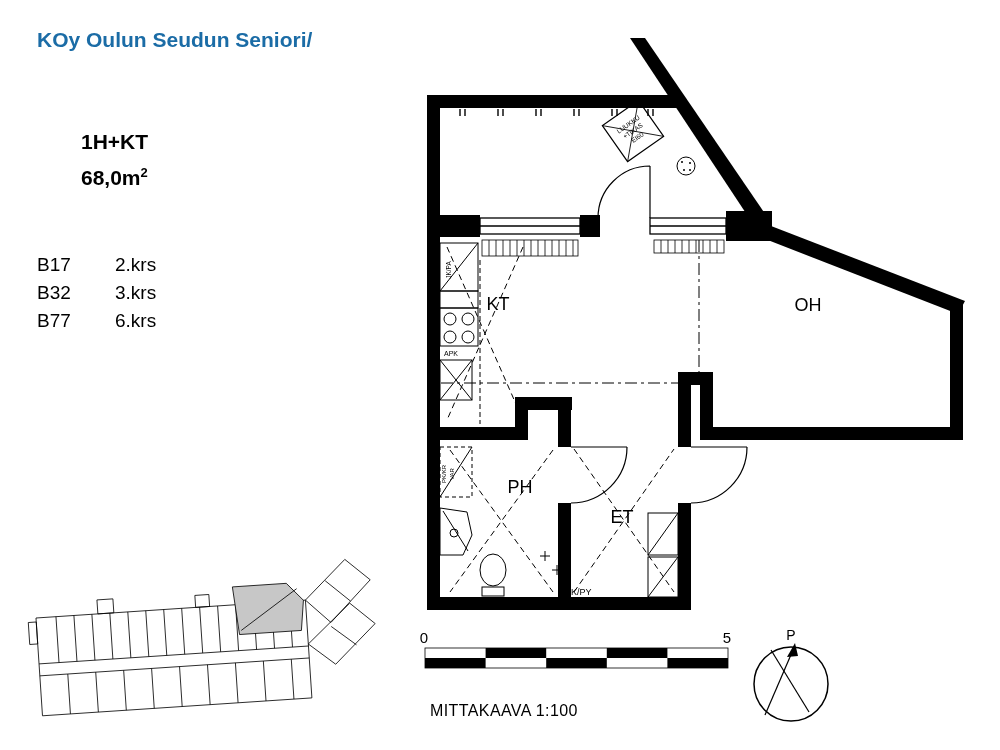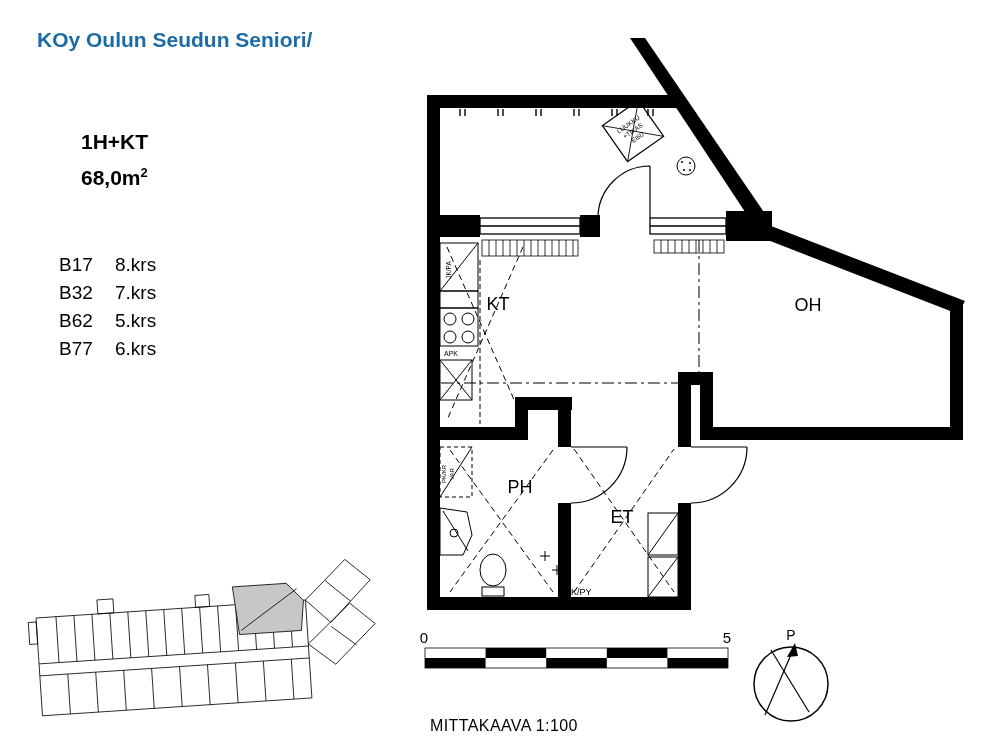--- a/index.html
+++ b/index.html
@@ -17,56 +17,51 @@
     font-size:21px; font-weight:bold; line-height:27px;
   }
   .apt-info {
     position:absolute; left:37px; top:126px;
     font-size:21px; font-weight:bold; line-height:31px;margin-left:44px;
   }
   .apt-info sup { font-size:13px; vertical-align:super; }
   .unit-list {
     position:absolute; left:37px; top:251px;
     font-size:19px;
-    text-align:center;
   }
   .unit-row { display:flex; height:28px; align-items:center; }
   .unit-id { width:78px; }
   .scale-caption {
     position:absolute; left:430px; top:702px;
-    font-size:16px; letter-spacing:0.4px;margin-top:15px;
+    font-size:16px; letter-spacing:0.4px;
   }
   svg.plan { position:absolute; left:0; top:0; }
 </style>
 </head>
 <body>
 
 <div class="canvas">
 
   <div class="header" style="color: rgb(27, 108, 166);">
     <div>KOy Oulun Seudun Seniori/</div>
   </div>
 
   <div class="apt-info">
     <div>1H+KT</div>
     <div><span>68,0m</span><sup>2</sup></div>
   </div>
 
   <div class="unit-list">
     <div class="unit-row">
       <span class="unit-id">B17</span>
-      <span class="unit-floor">8.krs</span>
+      <span class="unit-floor">2.krs</span>
     </div>
     <div class="unit-row">
       <span class="unit-id">B32</span>
-      <span class="unit-floor">7.krs</span>
-    </div>
-    <div class="unit-row">
-      <span class="unit-id">B62</span>
-      <span class="unit-floor">5.krs</span>
+      <span class="unit-floor">3.krs</span>
     </div>
     <div class="unit-row">
       <span class="unit-id">B77</span>
       <span class="unit-floor">6.krs</span>
     </div>
   </div>
 
   <svg class="plan" width="1000" height="750" viewBox="0 0 1000 750" font-family="Liberation Sans, sans-serif">
 
     <g fill="#000000" stroke="none">

